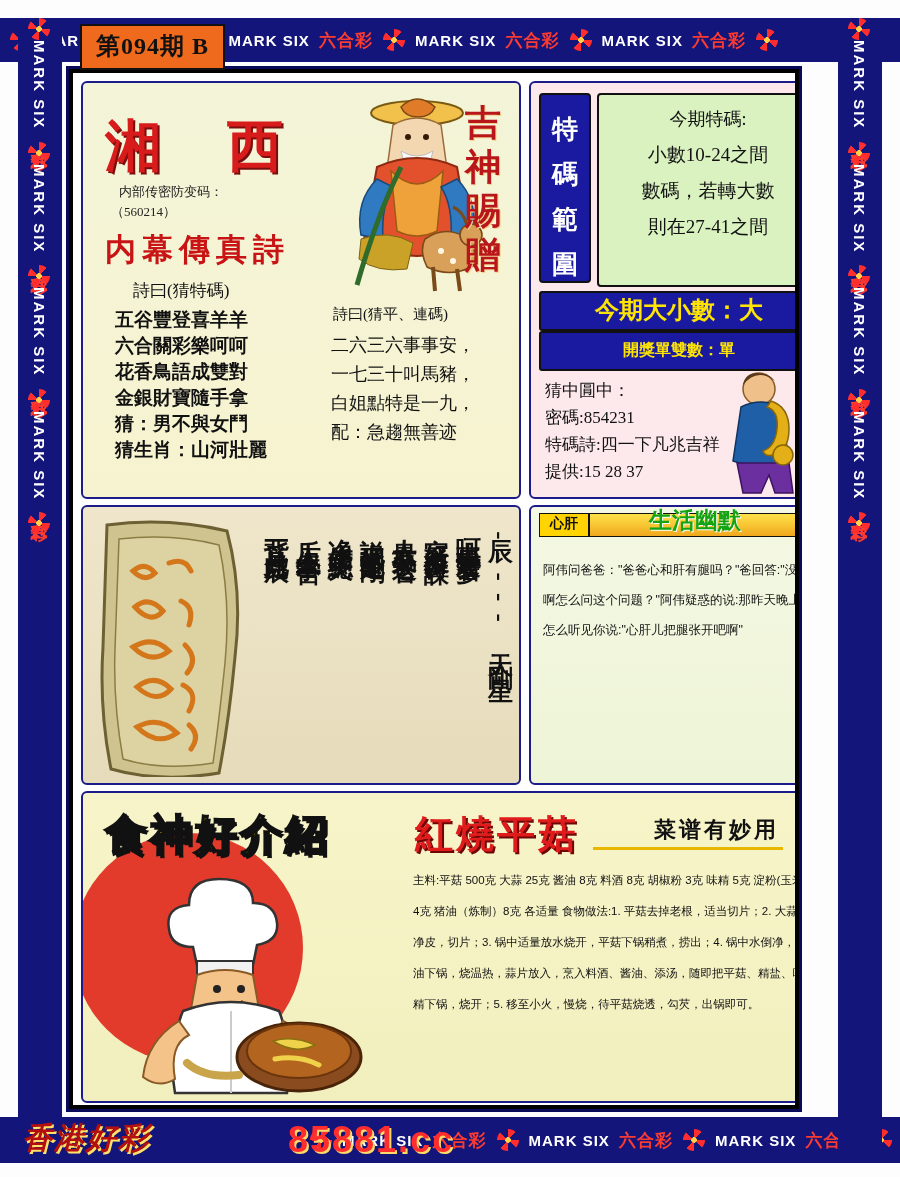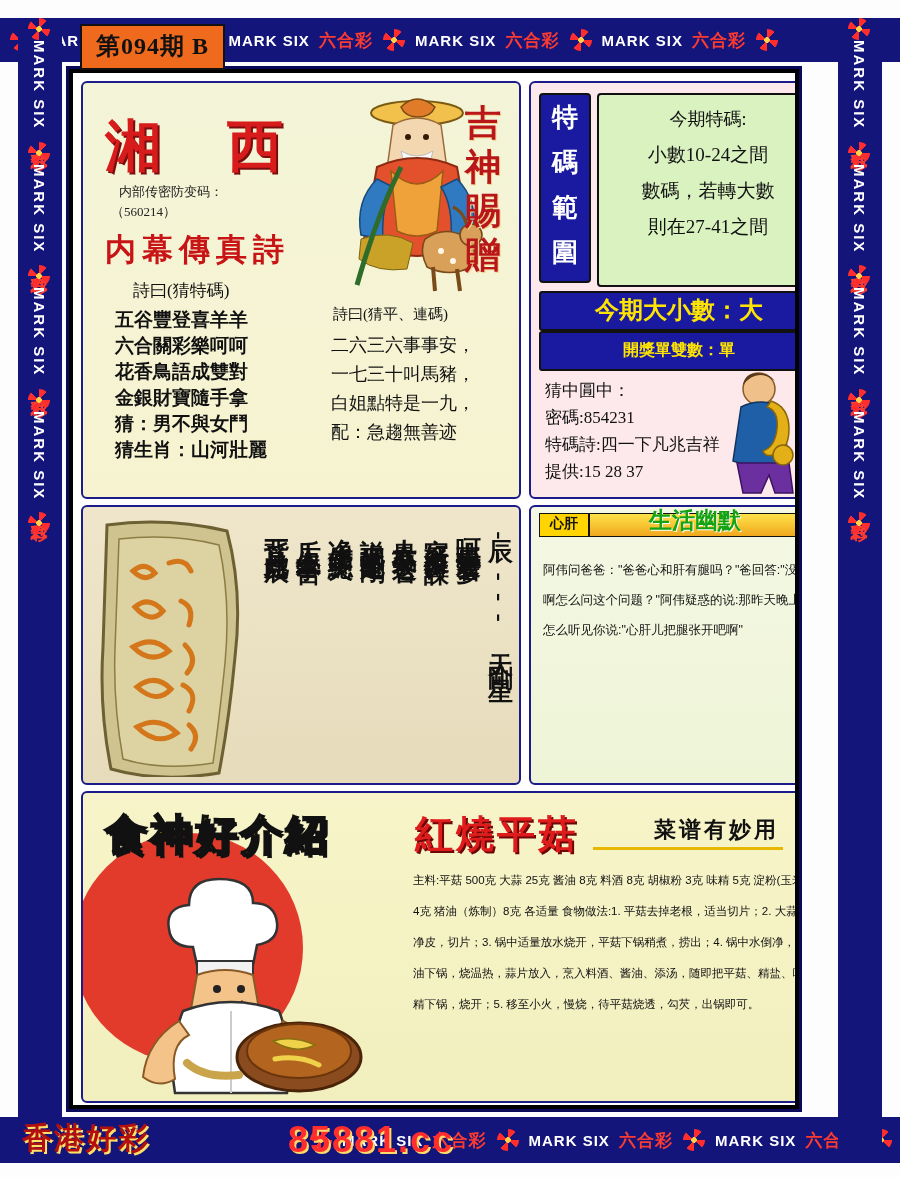--- a/index.html
+++ b/index.html
@@ -124,21 +124,21 @@
     left:456px;top:8px;width:296px;height:418px;
     background:#fde9ec;
     border:2px solid #1b1b8a;
     border-radius:6px;
   }
   .tema-box{
     position:absolute;left:8px;top:10px;width:52px;height:190px;
     background:#1a1aa0;color:#fff;border:2px solid #111;border-radius:4px;
     font-family:"Liberation Serif","DejaVu Serif",serif;
     font-size:26px;font-weight:bold;text-align:center;line-height:45px;
-    padding-top:0;box-sizing:border-box;
+    padding-top:12px;box-sizing:border-box;
   }
   .range-box{
     position:absolute;left:66px;top:10px;width:218px;height:190px;
     background:#d9f2c0;border:2px solid #111;border-radius:4px;
     font-family:"Liberation Serif","DejaVu Serif",serif;
     color:#111;text-align:center;
   }
   .range-box div{font-size:19px;line-height:36px;}
   .range-box .t{font-size:18px;margin-top:6px;}
   .daxiao{
@@ -237,20 +237,21 @@
     font-family:"Liberation Sans","DejaVu Sans",sans-serif;
   }
   .chef{position:absolute;left:40px;top:78px;width:280px;height:230px;}
   
   .footer-txt{
     position:absolute;left:22px;bottom:18px;z-index:30;
     font-family:"Liberation Serif","DejaVu Serif",serif;
     font-size:30px;font-weight:bold;color:#b40f0f;
     text-shadow:2px 2px 0 #ffe06a;
     letter-spacing:2px;
+    font-style:italic;
   }
   .footer-num{
     position:absolute;left:288px;bottom:16px;z-index:30;
     font-family:"Liberation Sans","DejaVu Sans",sans-serif;
     font-size:36px;font-weight:bold;color:#ff2d2d;
     letter-spacing:2px;
     text-shadow:2px 2px 0 #ffd96a;
   }
 </style>
 </head>

